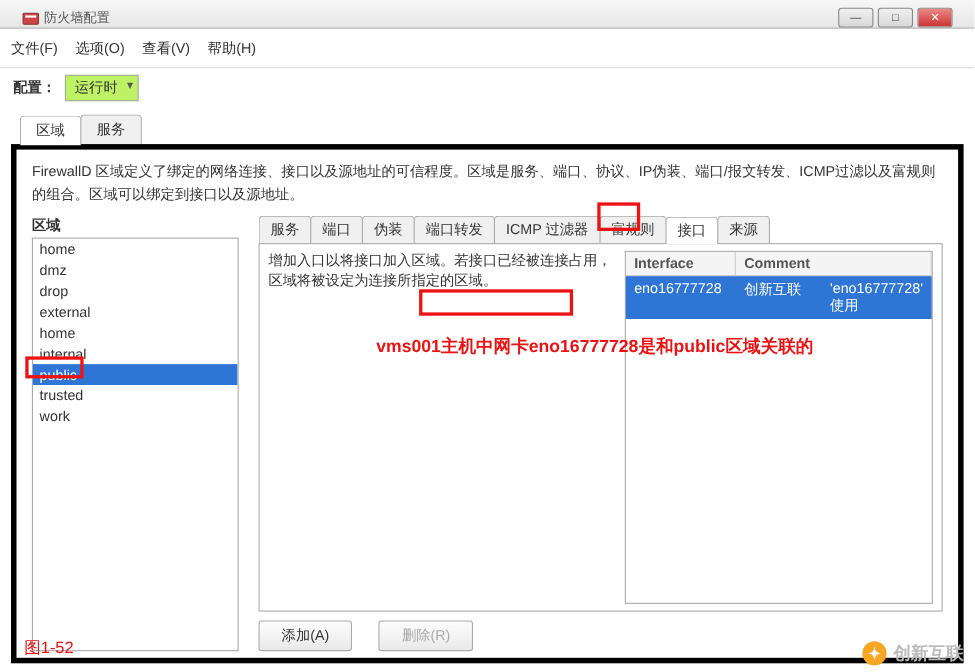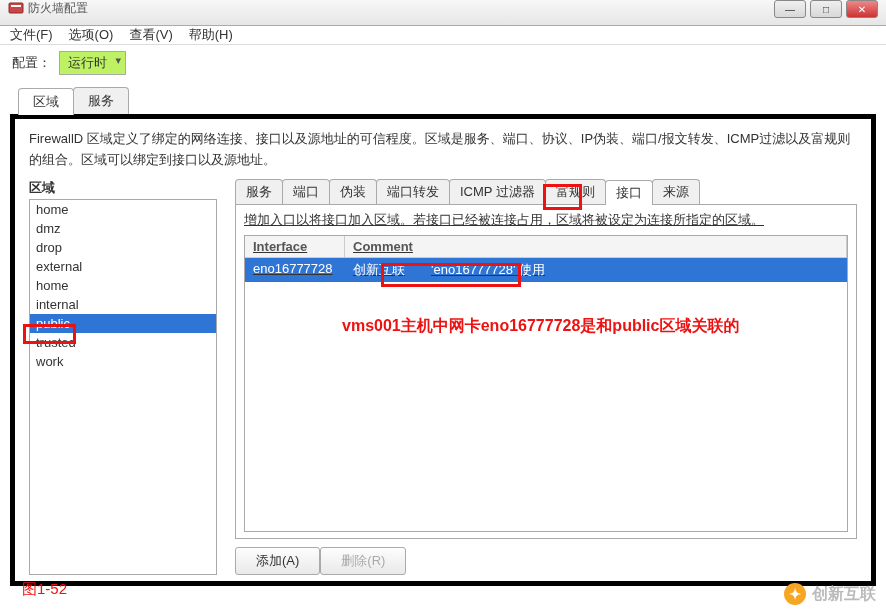--- a/index.html
+++ b/index.html
@@ -12,48 +12,48 @@
     width: 886px;
     height: 611px;
     overflow: hidden;
   }
   
   .titlebar {
     height: 26px;
     background: linear-gradient(#f7f7f7,#e6e6e6);
     border-bottom: 1px solid #aaa;
     display: flex;
-    align-items: flex-start;
-    padding: 0 8px;
+    align-items: flex-end;
+    padding: 0 20px;
   }
   .titlebar .app-icon {
     width: 16px; height: 16px; margin-right: 4px;
     display:flex;align-items:center;justify-content:center;
   }
   .titlebar .title { flex: 1; font-size: 12px; color: #555; }
   .win-controls { display:flex; gap:4px; }
   .win-btn {
     width:32px; height:18px; border:1px solid #888; border-radius:3px;
     display:flex;align-items:center;justify-content:center;
     background:linear-gradient(#f0f0f0,#d8d8d8);
     font-size:10px; color:#333;
   }
   .win-btn.close { background:linear-gradient(#e88,#c33); color:#fff; }
   
   .menubar {
-    height:19px; display:flex; align-items:center; padding:0 10px; gap:16px;
+    height:36px; display:flex; align-items:center; padding:0 10px; gap:16px;
     border-bottom:1px solid #ddd;
     font-size:13px;
   }
   .menu-item { cursor:default; }
   
   .config-row {
     display:flex; align-items:center; padding:6px 12px; gap:8px;
   }
-  .config-label { font-weight:normal; }
+  .config-label { font-weight:bold; }
   .dropdown {
     border:1px solid #aaa; padding:2px 18px 2px 8px; background:#bef264;
     position:relative; font-size:13px;
   }
   .dropdown::after {
     content:"▾"; position:absolute; right:4px; top:2px; font-size:11px; color:#555;
   }
   
   .outer-tabs { display:flex; margin-left:18px; margin-top:6px; }
   .outer-tab {
@@ -79,36 +79,36 @@
   .zone-right { flex:1; margin-left:18px; display:flex; flex-direction:column; }
   .inner-tabs { display:flex; }
   .inner-tab {
     border:1px solid #aaa; border-bottom:none; padding:3px 10px;
     background:#f0f0f0; margin-right:-1px; font-size:13px;
     border-top-left-radius:4px; border-top-right-radius:4px;
   }
   .inner-tab.active { background:#fff; position:relative; top:1px; }
   .inner-panel {
     border:1px solid #aaa; flex:1; background:#fff; padding:6px 8px;
-    display:flex; flex-direction:column;text-decoration:underline;
+    display:flex; flex-direction:row;
   }
   .inner-desc { font-size:13px; margin-bottom:6px; }
   .iface-table {
     border:1px solid #aaa; flex:1; background:#fff;
   }
   .iface-head { display:flex; background:#f4f4f4; }
   .iface-head > div {
     padding:3px 8px; font-weight:bold; color:#555;
     border-right:1px solid #ccc; border-bottom:1px solid #ccc;
   }
   .col-iface { width:100px; }
   .col-comment { flex:1; }
   .iface-row { display:flex; background:#2e75d6; color:#fff; }
   .iface-row > div { padding:3px 8px; }
-  .btn-row { display:flex; gap:0; margin-top:8px; }
+  .btn-row { display:flex; gap:24px; margin-top:8px; }
   .btn {
     border:1px solid #aaa; background:linear-gradient(#fdfdfd,#e9e9e9);
     padding:4px 20px; border-radius:3px; font-size:13px;
   }
   .btn.disabled { color:#aaa; }
   
   .redbox { position:absolute; border:3px solid #e11; pointer-events:none; }
   
   .caption { position:absolute; font-weight:normal; color:#e11; font-size:15px; }
   .annotation { position:absolute; font-weight:bold; color:#e11; font-size:16px; }
@@ -209,20 +209,20 @@
         <div class="btn disabled">删除(R)</div>
       </div>
     </div>
   </div>
 </div>
 
 <div class="redbox" style="left:23px; top:324px; width:53px; height:20px;"></div>
 <div class="redbox" style="left:543px; top:184px; width:39px; height:26px;"></div>
 <div class="redbox" style="left:381px; top:263px; width:140px; height:24px;"></div>
 
-<div class="annotation" style="left:342px; top:316px;">vms001主机中网卡eno16777728是和public区域关联的</div>
+<div class="annotation" style="left:342px; top:305px;">vms001主机中网卡eno16777728是和public区域关联的</div>
 
 <div class="caption" style="left:22px; top:580px;">图1-52</div>
 
 <div class="watermark">
   <span class="logo">✦</span>
   <span>创新互联</span>
 </div>
 
 </body></html>

